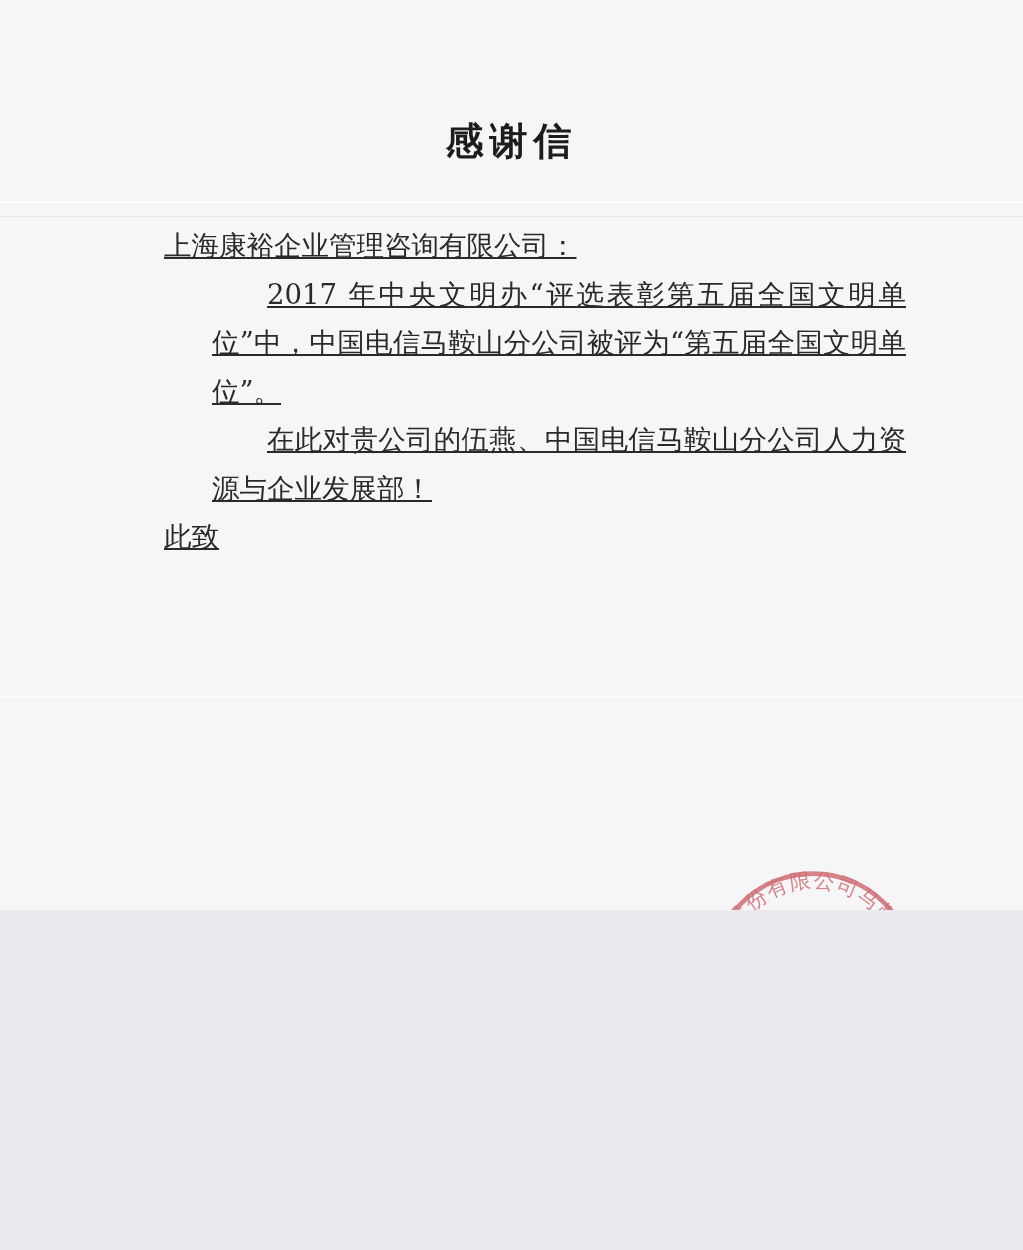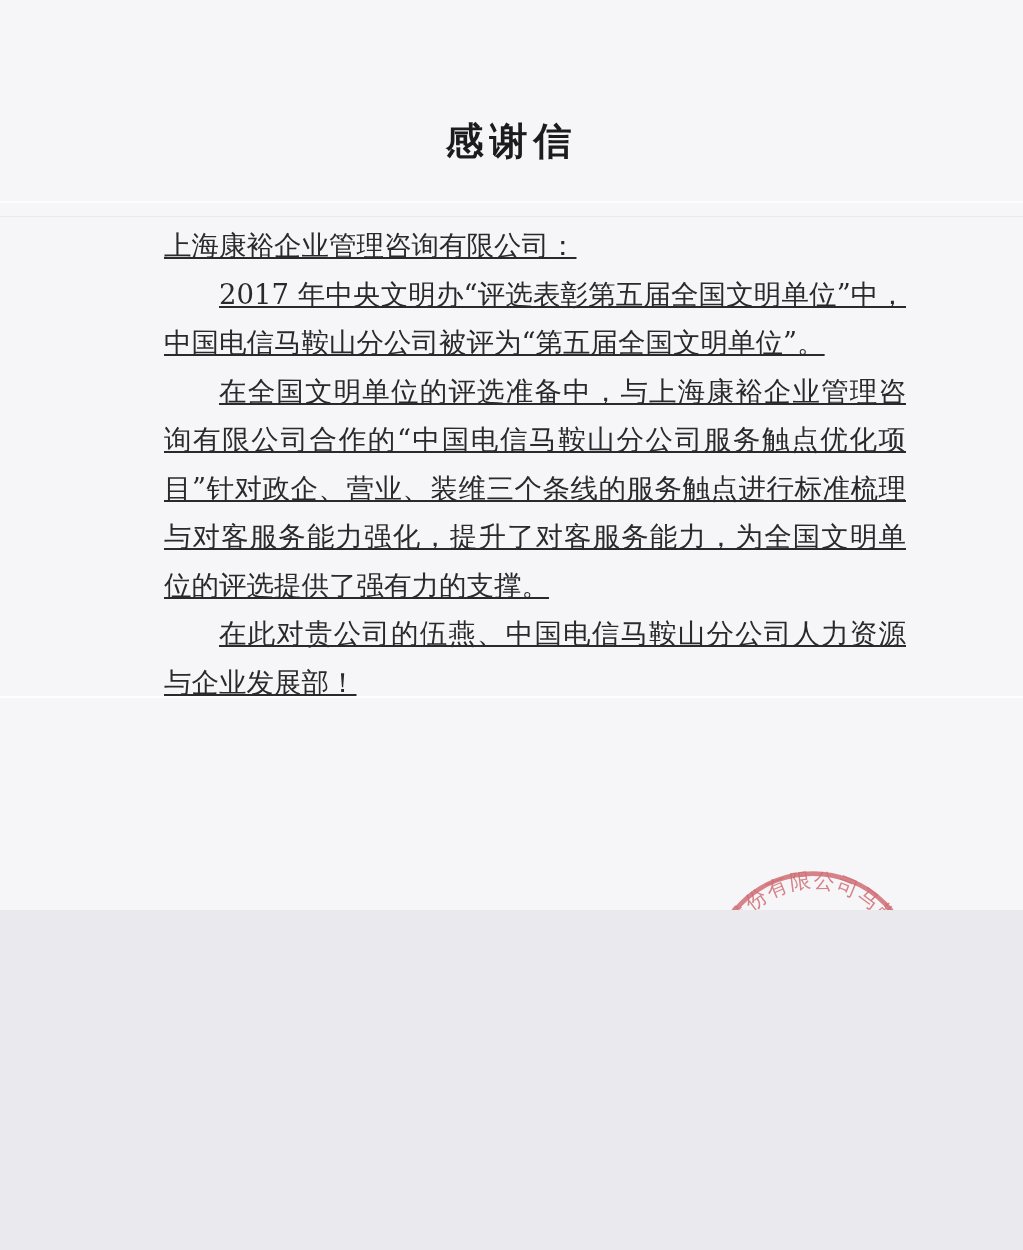--- a/index.html
+++ b/index.html
@@ -21,21 +21,21 @@
     color:#1c1c1c;
   }
   .letter-body{
     position:absolute;left:164px;top:221px;width:742px;
     font-size:27.5px;line-height:48.5px;
     text-align:justify;
     text-justify:inter-character;
     color:#2a2a2a;
   }
   .letter-body p{margin:0;text-decoration:underline;}
-  .letter-body p.indent{text-indent:2em;}
+  .letter-body p.indent{text-indent:2em;margin-left:48px;}
   .closing-cizhi{margin-left:2em;}
   .signature-line{
     position:absolute;top:947px;right:102px;
     font-size:27px;color:#0c4a6e;letter-spacing:1px;white-space:nowrap;font-family:Liberation Serif, serif;
   }
   .date-line{
     position:absolute;top:1003px;right:130px;
     font-size:28.5px;color:#2a2a2a;letter-spacing:2px;white-space:nowrap;
   }
   .seal{
@@ -54,22 +54,22 @@
   <div class="scan-line" style="top:201px"></div>
   <div class="scan-line gray" style="top:216px"></div>
   <div class="scan-line" style="top:696px"></div>
   <div class="scan-line gray" style="top:1228px"></div>
 
   <div class="letter-title">感谢信</div>
 
   <div class="letter-body">
     <p>上海康裕企业管理咨询有限公司：</p>
     <p class="indent">2017 年中央文明办“评选表彰第五届全国文明单位”中，中国电信马鞍山分公司被评为“第五届全国文明单位”。</p>
-    <p class="indent">在全国文明单位的评选准备中，与上海康裕企业管理咨询有限公司合作的“中国电信马鞍山分公司服务触点优化项目”针对政企、营业、装维三个条线的服务触点进行标准梳理与对客服务能力强化，提升了对客服务能力，为全国文明单位的评选提供了强有力的支撑。</p>
     <p class="indent">在此对贵公司的伍燕、中国电信马鞍山分公司人力资源与企业发展部！</p>
+    <p class="closing-cizhi">此致</p>
   </div>
 
   <div class="signature-line">中国电信马鞍山分公司人力资源与企业发展部</div>
   <div class="date-line">2018 年 1 月 9 日</div>
 
   <svg class="seal" viewBox="0 0 210 210" width="214" height="214" aria-hidden="true">
     <defs>
       <path id="seal-arc-top" d="M 25.8 138.6 A 86 86 0 1 1 184.2 138.6" fill="none"></path>
       <path id="seal-arc-bottom" d="M 41.9 124.3 A 66 66 0 0 0 168.1 124.3" fill="none"></path>
       <path id="seal-arc-micro" d="M 32 128 A 90 90 0 0 0 178 128" fill="none"></path>

